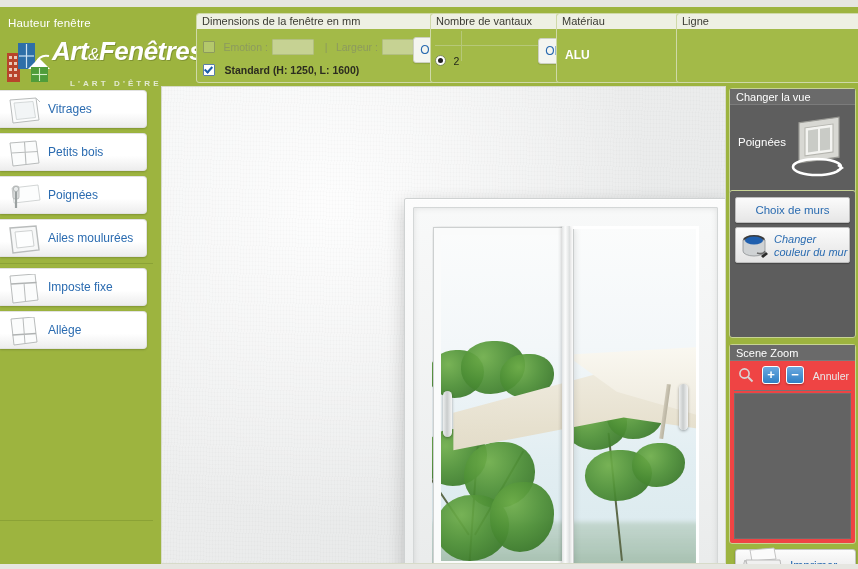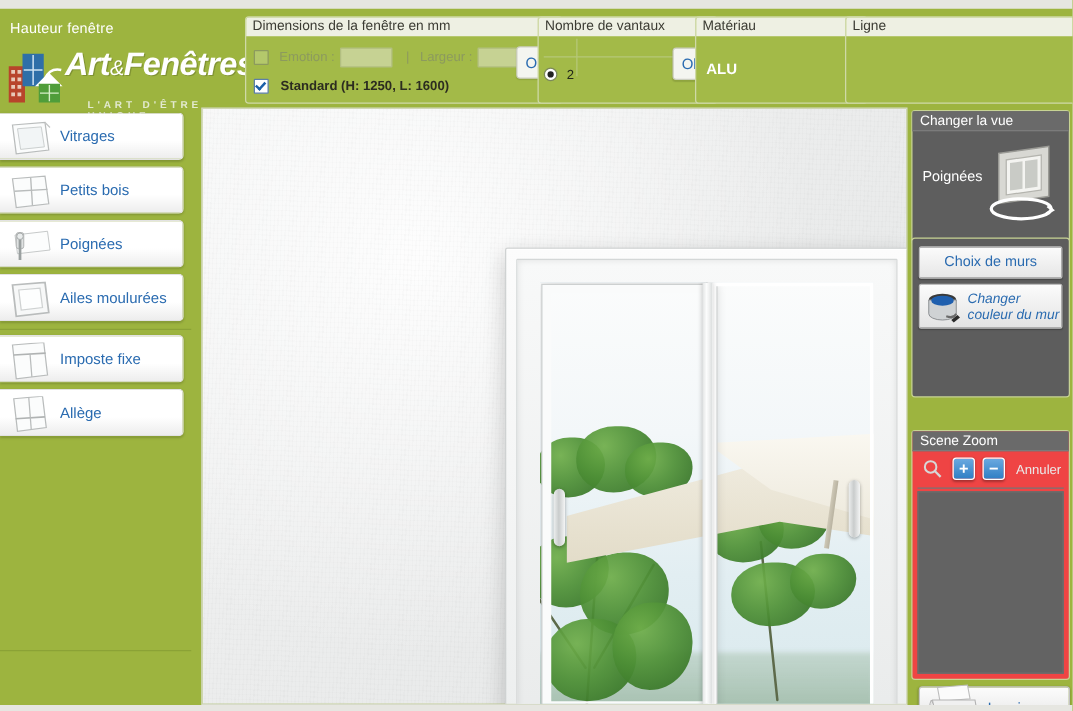--- a/index.html
+++ b/index.html
@@ -191,21 +191,21 @@
   .panel-title{
     position:absolute;left:0;top:0;right:0;height:16px;line-height:16px;
     color:#ffffff;font-size:11px;padding-left:6px;box-sizing:border-box;
     background:#6a6a6a;border-bottom:1px solid #7b7b7b;
     white-space:nowrap;overflow:hidden;
   }
   #p-vue{top:2px;height:108px;background:#5e5e5e;}
   .vue-label{position:absolute;left:8px;top:47px;font-size:11.5px;color:#ffffff;}
   .vue-ico{position:absolute;right:6px;top:20px;width:66px;height:70px;}
 
-  #p-murs{top:104px;height:128px;background:#5d5d5d;}
+  #p-murs{top:104px;height:148px;background:#5d5d5d;}
   .wbtn{
     position:absolute;left:5px;width:115px;height:26px;
     background:linear-gradient(to bottom,#fbfbfb,#e6e6e6);
     border:1px solid #bdbdbd;border-radius:2px;cursor:pointer;box-sizing:border-box;
     box-shadow:0 1px 1px rgba(0,0,0,.25);
   }
   .wbtn-txt{position:absolute;left:0;right:0;top:6px;text-align:center;font-size:11.5px;color:#2a6bb0;}
   .wbtn2{
     position:absolute;left:5px;width:115px;height:36px;
     background:linear-gradient(to bottom,#fbfbfb,#e4e4e4);

